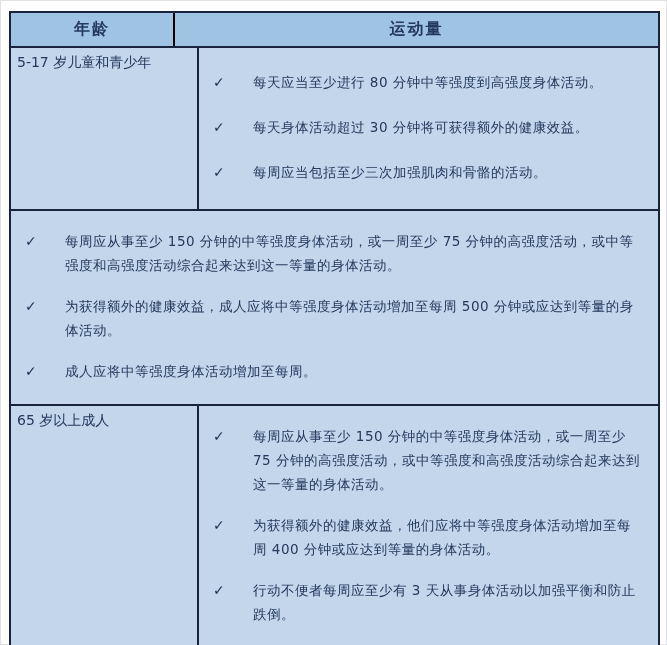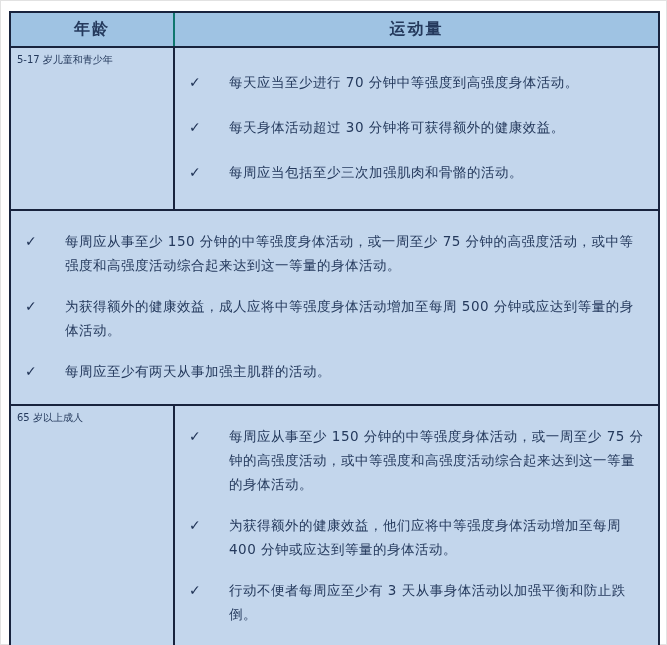--- a/index.html
+++ b/index.html
@@ -26,33 +26,33 @@
     display: flex;
     height: 35px;
     background: #9fc3e3;
     border-bottom: 2px solid #18233d;
   }
   .th {
     display: flex; align-items: center; justify-content: center;
     font-size: 16px; font-weight: 600;
     letter-spacing: 2px;
   }
-  .col-age { width: 164px; border-right: 2px solid #0f766e; }
+  .col-age { width: 164px; border-right: 2px solid #000000; }
   .col-activity { flex: 1; }
   
   .trow {
     display: flex;
     border-bottom: 2px solid #18233d;
     background: #c3d6ec;
   }
   .age-cell {
-    width: 164px;
+    width: 188px;
     border-right: 2px solid #18233d;
     padding: 5px 4px 4px 6px;
-    font-size: 10px;
+    font-size: 14px;
     line-height: 1.35;
   }
   .items-cell {
     flex: 1;
     padding: 18px 14px 4px 12px;
     font-size: 13.5px;
   }
   .row-tall .items-cell { padding-top: 22px; }
   .item {
     display: flex;
@@ -83,21 +83,21 @@
     <div class="thead">
       <div class="th col-age">年龄</div>
       <div class="th col-activity">运动量</div>
     </div>
 
     <div class="trow row-tall">
       <div class="age-cell">5-17 岁儿童和青少年</div>
       <div class="items-cell">
         <div class="item">
           <span class="check">✓</span>
-          <span class="item-text">每天应当至少进行 70 分钟中等强度到高强度身体活动。</span>
+          <span class="item-text">每天应当至少进行 80 分钟中等强度到高强度身体活动。</span>
         </div>
         <div class="item">
           <span class="check">✓</span>
           <span class="item-text">每天身体活动超过 30 分钟将可获得额外的健康效益。</span>
         </div>
         <div class="item">
           <span class="check">✓</span>
           <span class="item-text">每周应当包括至少三次加强肌肉和骨骼的活动。</span>
         </div>
       </div>
@@ -108,21 +108,21 @@
         <div class="item">
           <span class="check">✓</span>
           <span class="item-text">每周应从事至少 150 分钟的中等强度身体活动，或一周至少 75 分钟的高强度活动，或中等强度和高强度活动综合起来达到这一等量的身体活动。</span>
         </div>
         <div class="item">
           <span class="check">✓</span>
           <span class="item-text">为获得额外的健康效益，成人应将中等强度身体活动增加至每周 500 分钟或应达到等量的身体活动。</span>
         </div>
         <div class="item">
           <span class="check">✓</span>
-          <span class="item-text">每周应至少有两天从事加强主肌群的活动。</span>
+          <span class="item-text">成人应将中等强度身体活动增加至每周。</span>
         </div>
       </div>
     </div>
 
     <div class="trow">
       <div class="age-cell">65 岁以上成人</div>
       <div class="items-cell">
         <div class="item">
           <span class="check">✓</span>
           <span class="item-text">每周应从事至少 150 分钟的中等强度身体活动，或一周至少 75 分钟的高强度活动，或中等强度和高强度活动综合起来达到这一等量的身体活动。</span>

